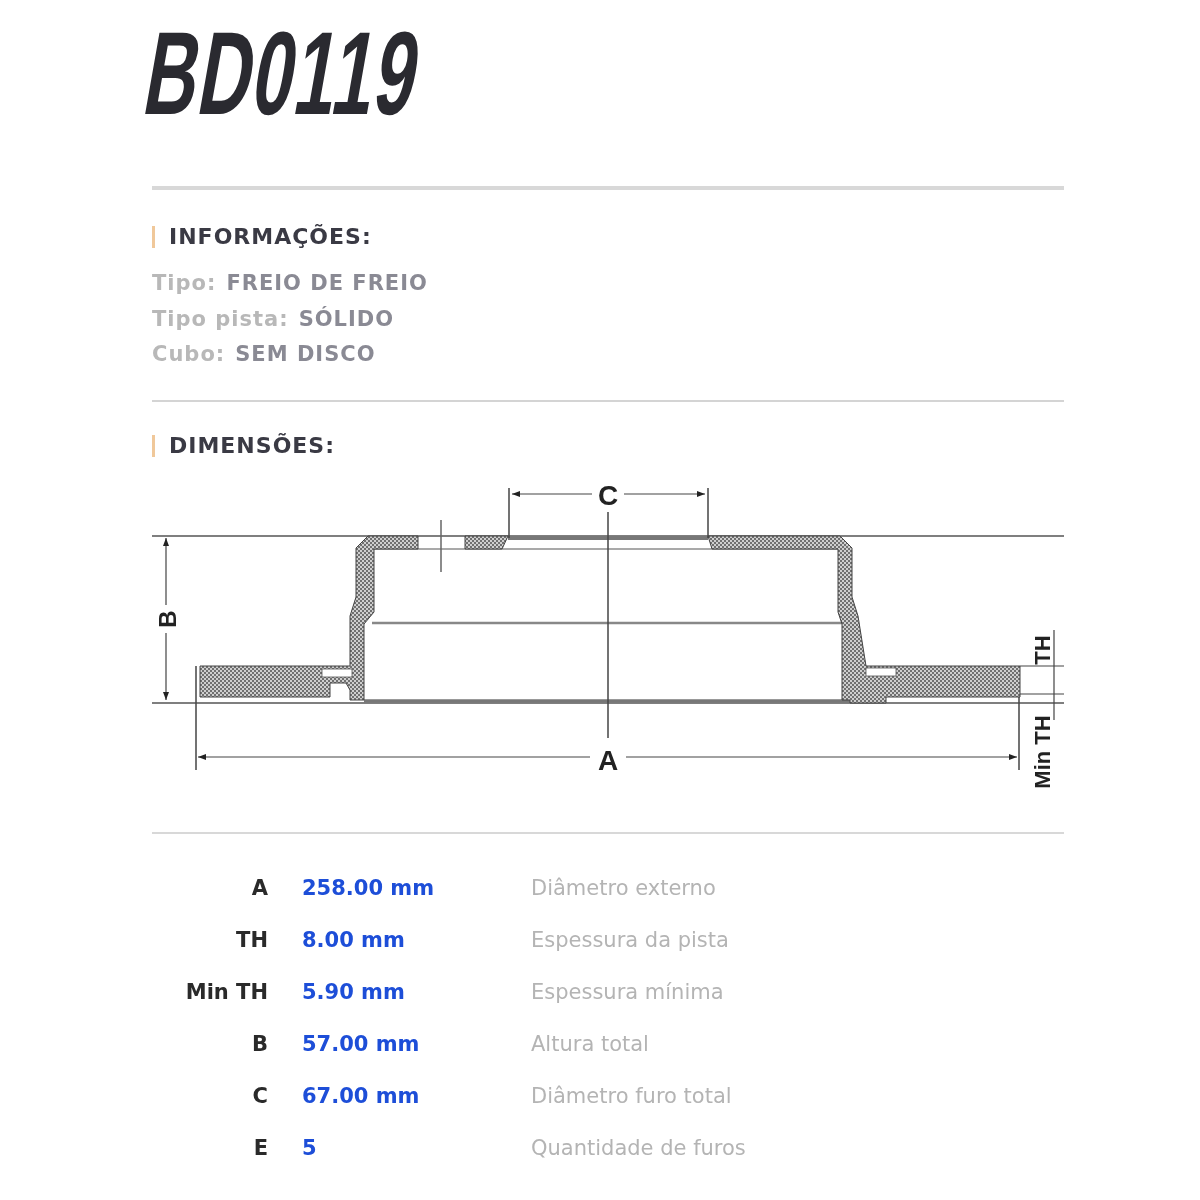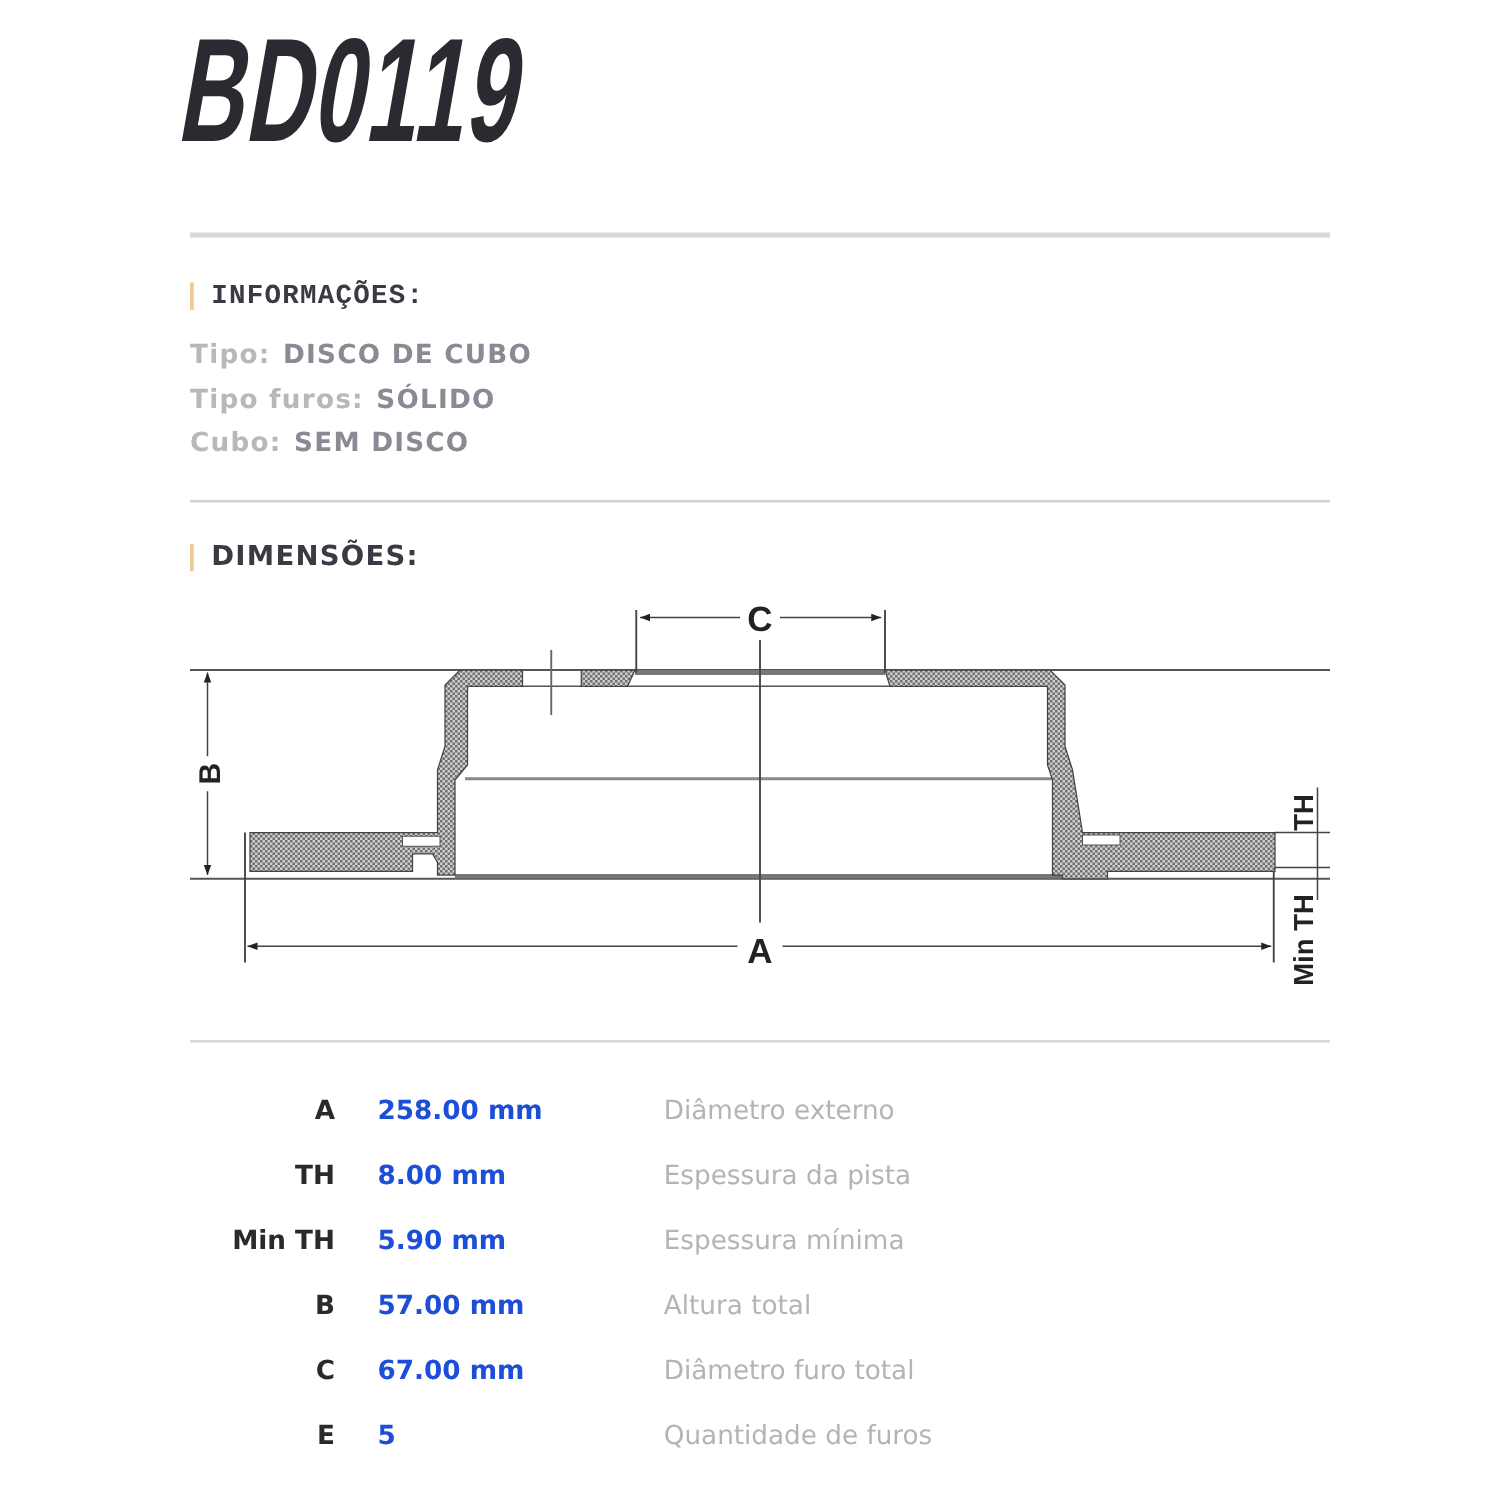--- a/index.html
+++ b/index.html
@@ -28,30 +28,30 @@
     .spec-row .val { position: absolute; left: 162px; font-size: 21px; font-weight: 700; color: #1d4ed8; white-space: nowrap; }
     .spec-row .desc { position: absolute; left: 391px; font-size: 21px; color: #b4b4b4; white-space: nowrap; }
   </style>
 </head>
 <body>
 
 <div class="title">BD0119</div>
 
 <div class="hr top"></div>
 
-<div class="section-head" style="top:224px;font-family:Liberation Mono, monospace;">
+<div class="section-head" style="top:224px;">
   <span class="bar"></span>
   <span class="label">INFORMAÇÕES:</span>
 </div>
 
 <div class="info-row" style="top:271px;">
-  <span class="k">Tipo:</span><span class="v">DISCO DE CUBO</span>
+  <span class="k">Tipo:</span><span class="v">FREIO DE FREIO</span>
 </div>
 <div class="info-row" style="top:307px;">
-  <span class="k">Tipo furos:</span><span class="v">SÓLIDO</span>
+  <span class="k">Tipo pista:</span><span class="v">SÓLIDO</span>
 </div>
 <div class="info-row" style="top:342px;">
   <span class="k">Cubo:</span><span class="v">SEM DISCO</span>
 </div>
 
 <div class="hr mid"></div>
 
 <div class="section-head" style="top:433px;">
   <span class="bar"></span>
   <span class="label">DIMENSÕES:</span>

